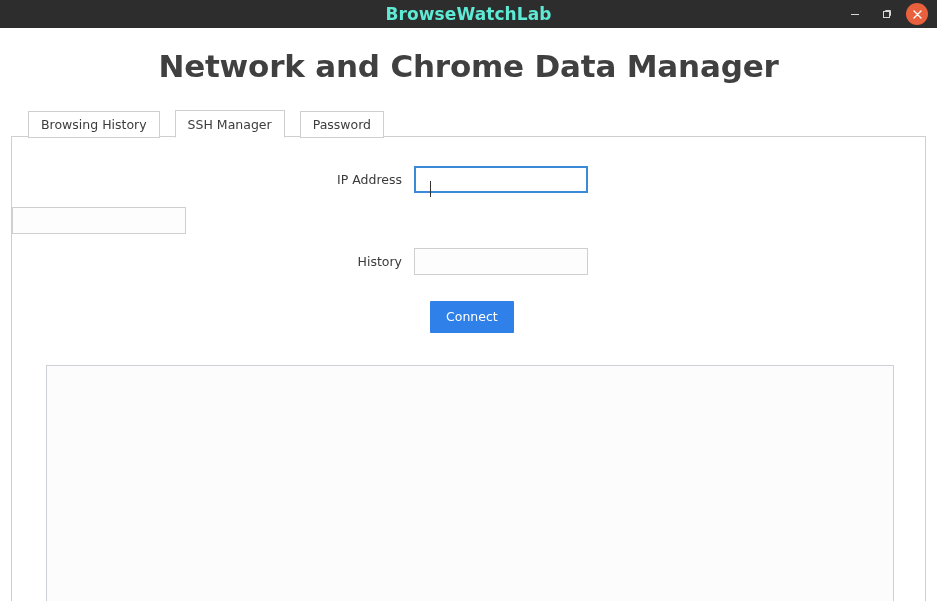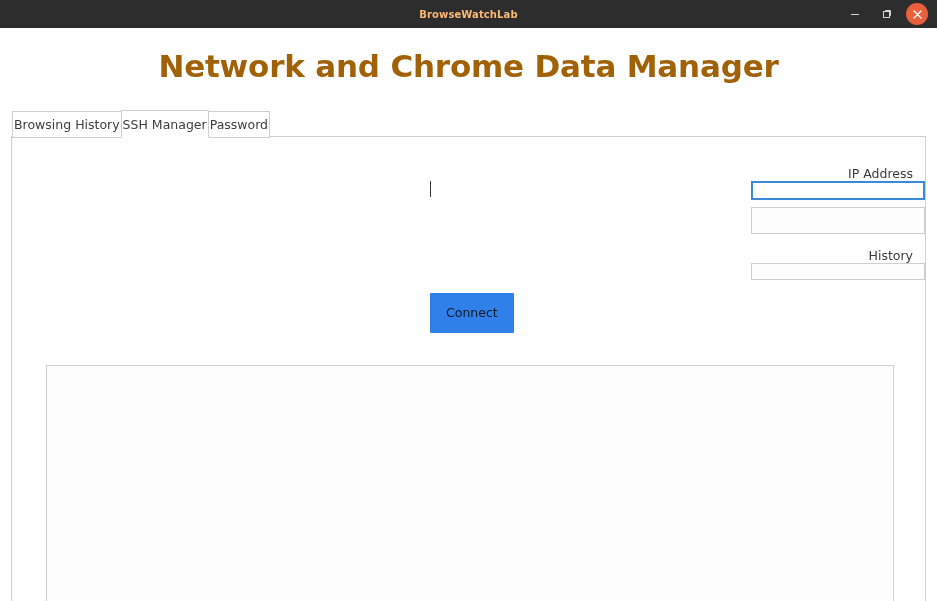--- a/index.html
+++ b/index.html
@@ -17,22 +17,22 @@
   .titlebar {
     position: relative;
     height: 28px;
     background: #2d2d2d;
     display: flex;
     align-items: center;
     justify-content: center;
     user-select: none;
   }
   .titlebar-title {
-    color: #fdba74;
-    font-size: 10px;
+    color: #5eead4;
+    font-size: 17px;
     font-weight: bold;
     letter-spacing: 0.1px;
     font-family: "DejaVu Sans", "Liberation Sans", sans-serif;
   }
   .window-controls {
     position: absolute;
     right: 6px;
     top: 0;
     height: 28px;
     display: flex;
@@ -67,50 +67,51 @@
     align-items: center;
     justify-content: center;
   }
   .close-circle svg { display: block; }
 
   
   .page-title {
     text-align: center;
     font-size: 31px;
     font-weight: bold;
-    color: #a16207;
+    color: #404040;
     margin: 0;
     padding-top: 20px;
     padding-bottom: 6px;
     letter-spacing: -0.2px;
     font-family: "DejaVu Sans", "Liberation Sans", sans-serif;
   }
 
   
   .tabbar {
     position: absolute;
     left: 12px;
     top: 110px;
     display: flex;
     align-items: flex-end;
     z-index: 3;
   }
   .tab {
     height: 27px;
-    padding: 0 1px;
+    padding: 0 12px;
     display: flex;
     align-items: center;
     font-size: 12.5px;
     color: #3c3c3c;
     background: #ffffff;
     border: 1px solid #cfcfcf;
     border-bottom: 1px solid #cfcfcf;
     margin-right: -1px;
     cursor: default;
     white-space: nowrap;
+    margin-left: 16px;
   }
   .tab.active {
     background: #ffffff;
     border-bottom: 1px solid #ffffff;
     height: 28px;
     position: relative;
     z-index: 4;
   }
 
   
@@ -124,25 +125,24 @@
     border: 1px solid #cfcfcf;
     border-top: 1px solid #cfcfcf;
   }
 
   
   .form {
     padding-top: 29px;
   }
   .form-row {
     display: flex;
-    align-items: flex-end;
+    align-items: center;
     justify-content: flex-start;
     height: 27px;
     margin-bottom: 14px;
-    flex-direction: column;
   }
   .form-label {
     width: 402px;
     text-align: right;
     padding-right: 12px;
     font-size: 12.5px;
     color: #3a3a3a;
     white-space: nowrap;
     font-family: "DejaVu Sans", "Liberation Sans", sans-serif;
   }
@@ -173,29 +173,30 @@
 
   
   .btn-row {
     display: flex;
     justify-content: flex-start;
     padding-left: 418px;
     margin-top: 18px;
   }
   .btn-connect {
     background: #2f80e8;
-    color: #0f172a;
+    color: #ffffff;
     border: none;
     font-size: 12.5px;
     padding: 0 16px;
-    height: 40px;
+    height: 32px;
     line-height: 28px;
     cursor: pointer;
     border-radius: 1px;
     font-family: "DejaVu Sans", "Liberation Sans", sans-serif;
+    margin-top: 8px;
   }
 
   
   .output-area {
     position: absolute;
     left: 34px;
     top: 228px;
     width: 848px;
     height: 260px;
     border: 1px solid #cdd0d6;

